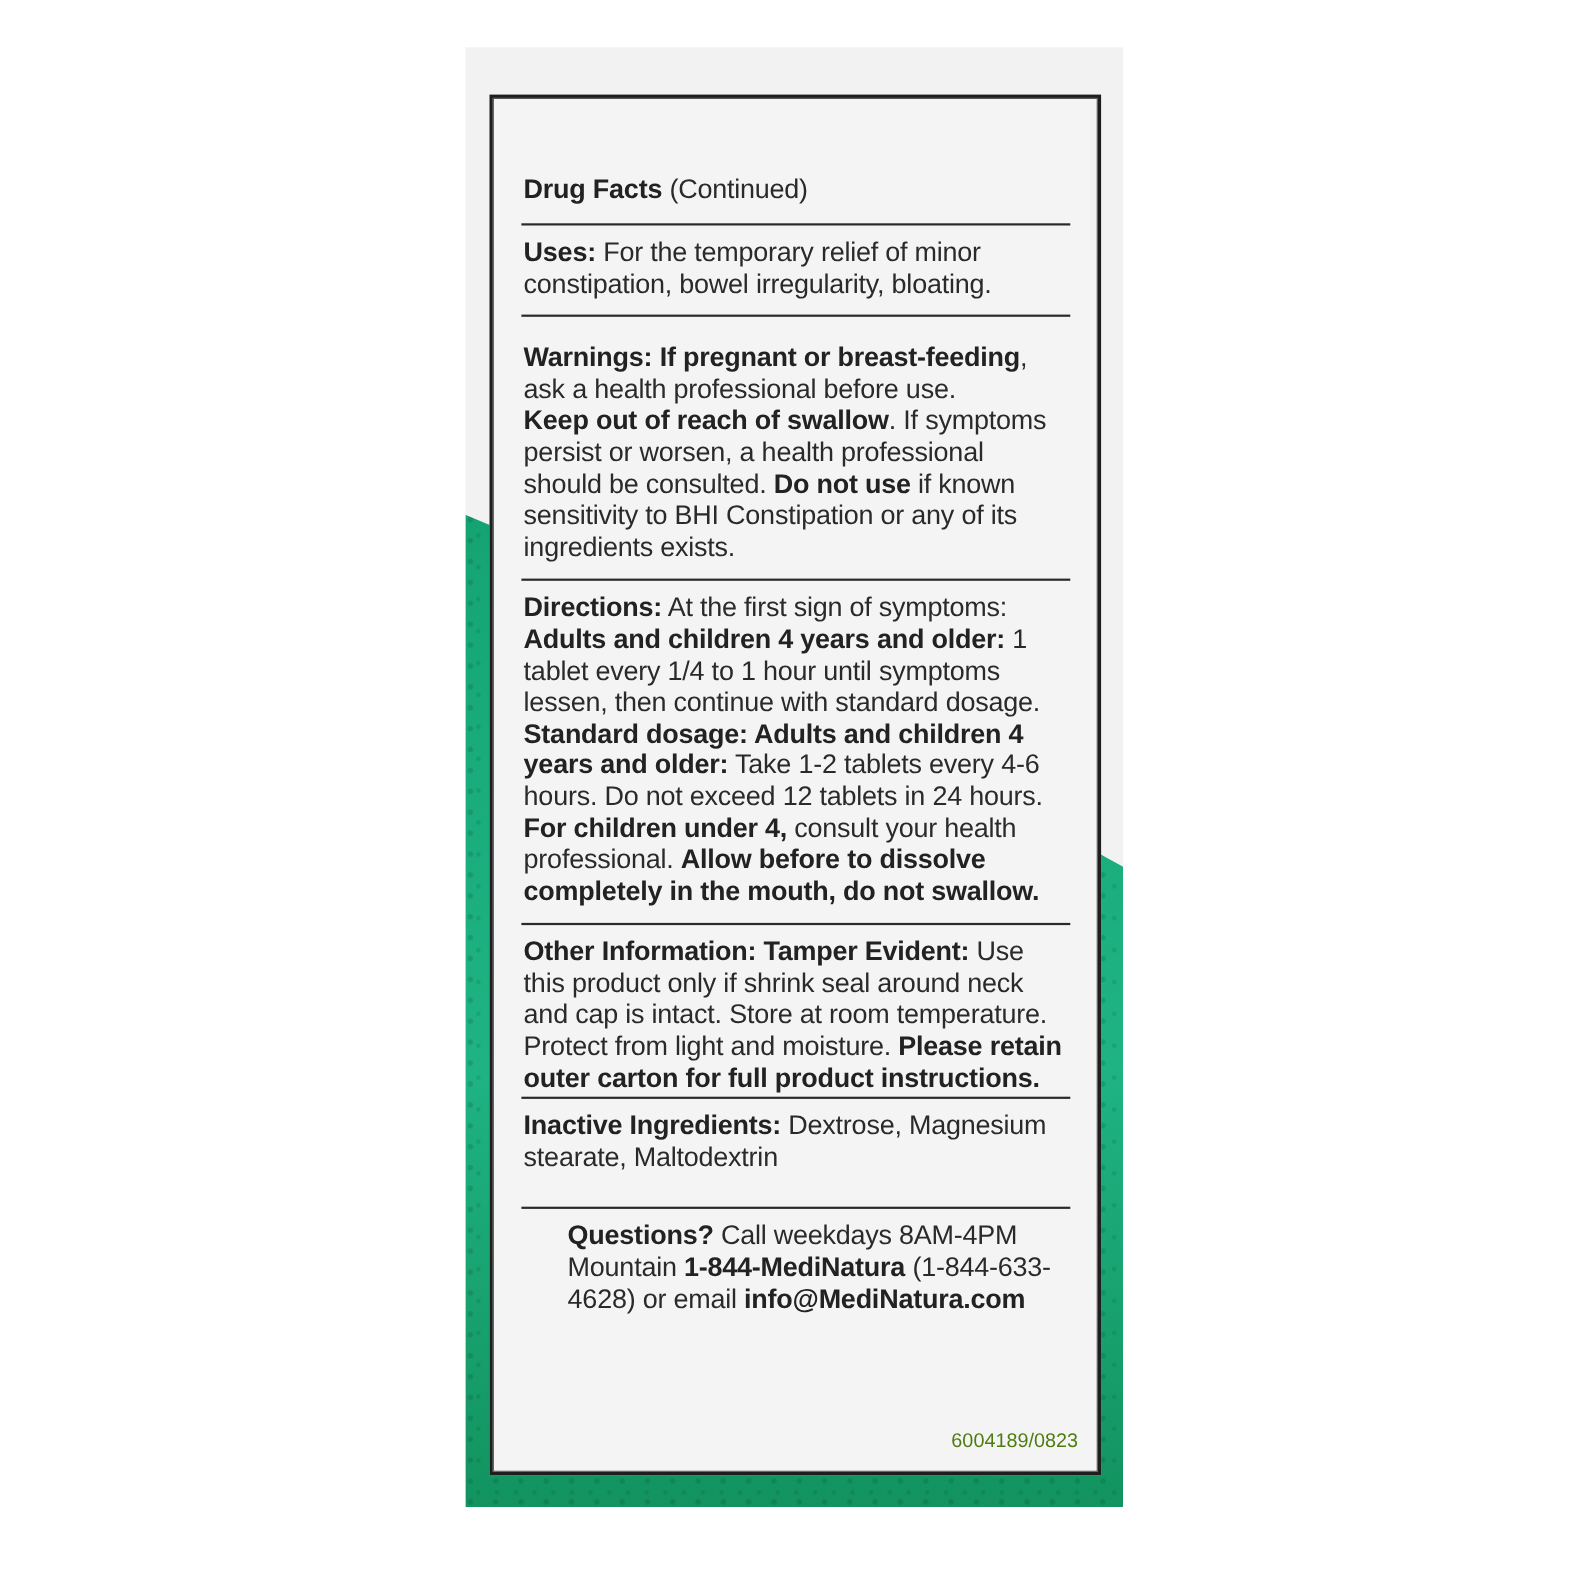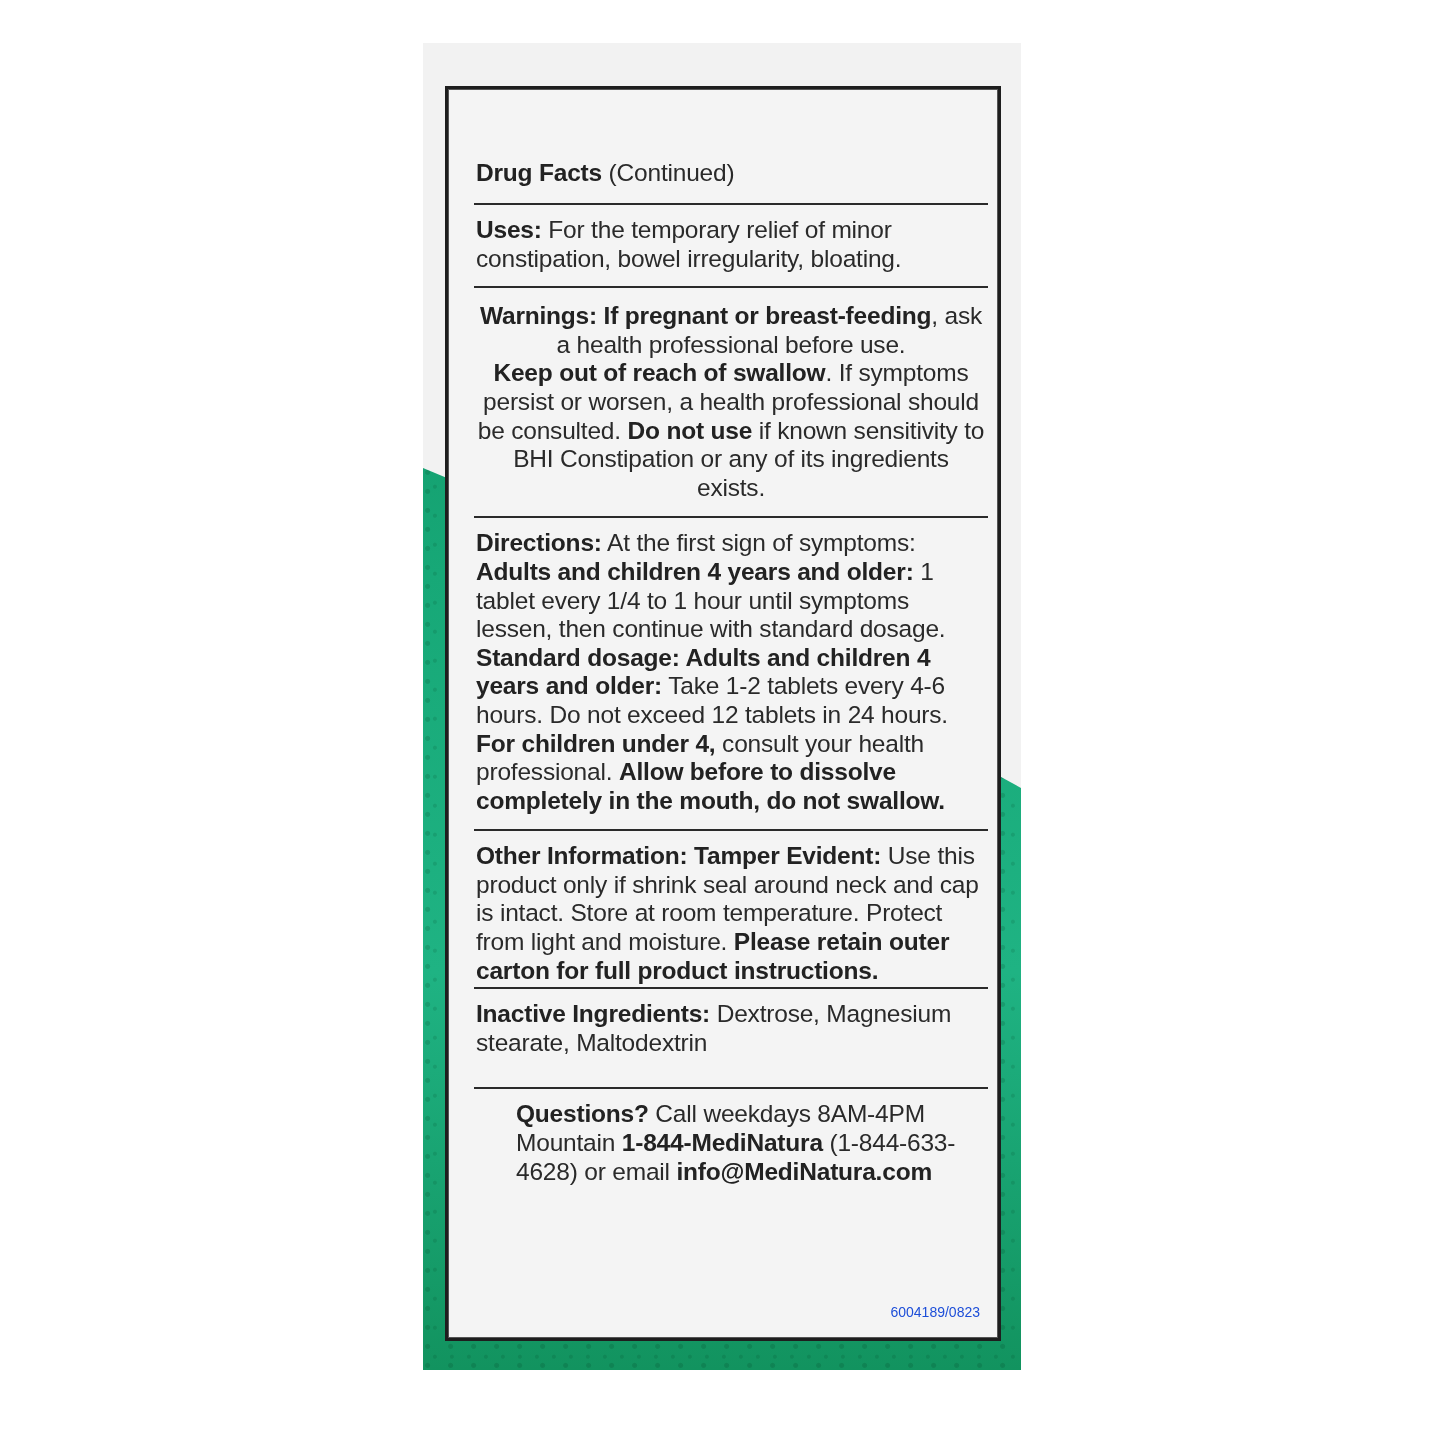--- a/index.html
+++ b/index.html
@@ -6,44 +6,44 @@
   body{width:1445px;height:1445px;position:relative;overflow:hidden;font-family:"Liberation Sans",sans-serif;}
   .carton{position:absolute;left:423px;top:43px;width:598px;height:1327px;background:#f2f2f2;overflow:hidden;}
   .green{position:absolute;left:0;top:0;width:100%;height:100%;
     background:linear-gradient(180deg,#0f8c5e 0%,#17a877 40%,#1fb383 70%,#12935f 100%);
     clip-path:polygon(0 425px,60px 450px,100% 745px,100% 100%,0 100%);}
   .green::after{content:"";position:absolute;inset:0;
     background:radial-gradient(circle at 20% 60%,rgba(0,60,30,.18) 0 2px,transparent 3px) 0 0/23px 19px,
                radial-gradient(circle at 70% 30%,rgba(0,60,30,.14) 0 1.5px,transparent 2.5px) 0 0/17px 29px;}
   .panel{position:absolute;left:22px;top:43px;width:556px;height:1255px;background:#f4f4f4;
     border:3px solid #1e1e1e;box-sizing:border-box;box-shadow:0 0 0 1px #555 inset;}
-  .inner{position:absolute;left:28px;right:12px;top:0;}
+  .inner{position:absolute;left:28px;right:27px;top:0;}
   .sec{font-size:24.5px;line-height:28.6px;color:#2a2a2a;letter-spacing:-0.2px;}
   .sec b{font-weight:bold;color:#222;}
   .rule{height:0;border-top:2px solid #2a2a2a;margin:0 -2px 0 -2px;}
-  .code{position:absolute;right:18px;bottom:18px;font-size:14px;color:#1d4ed8;}
+  .code{position:absolute;right:18px;bottom:18px;font-size:18px;color:#4d7c0f;}
 </style>
 </head>
 <body>
 
 <div class="carton">
   <div class="green"></div>
   <div class="panel">
     <div class="inner">
       <div class="sec" style="padding-top:70px;height:44px;">
         <b>Drug Facts</b><span> (Continued)</span>
       </div>
       <div class="rule"></div>
 
       <div class="sec" style="padding:11px 0 13px;">
         <b>Uses:</b><span> For the temporary relief of minor constipation, bowel irregularity, bloating.</span>
       </div>
       <div class="rule"></div>
 
-      <div class="sec" style="padding:14px 0 14px;text-align:center;">
+      <div class="sec" style="padding:24px 0 14px;">
         <b>Warnings: If pregnant or breast-feeding</b><span>, ask a health professional before use.</span><br>
         <b>Keep out of reach of swallow</b><span>. If symptoms persist or worsen, a health professional should be consulted. </span><b>Do not use</b><span> if known sensitivity to BHI Constipation or any of its ingredients exists.</span>
       </div>
       <div class="rule"></div>
 
       <div class="sec" style="padding:11px 0 14px;">
         <b>Directions:</b><span> At the first sign of symptoms: </span><br>
         <b>Adults and children 4 years and older:</b><span> 1 tablet every 1/4 to 1 hour until symptoms lessen, then continue with standard dosage. </span>
         <b>Standard dosage: Adults and children 4 years and older:</b><span> Take 1-2 tablets every 4-6 hours. Do not exceed 12 tablets in 24 hours. </span><b>For children under 4,</b><span> consult your health professional. </span><b>Allow before to dissolve completely in the mouth, do not swallow.</b>
       </div>

